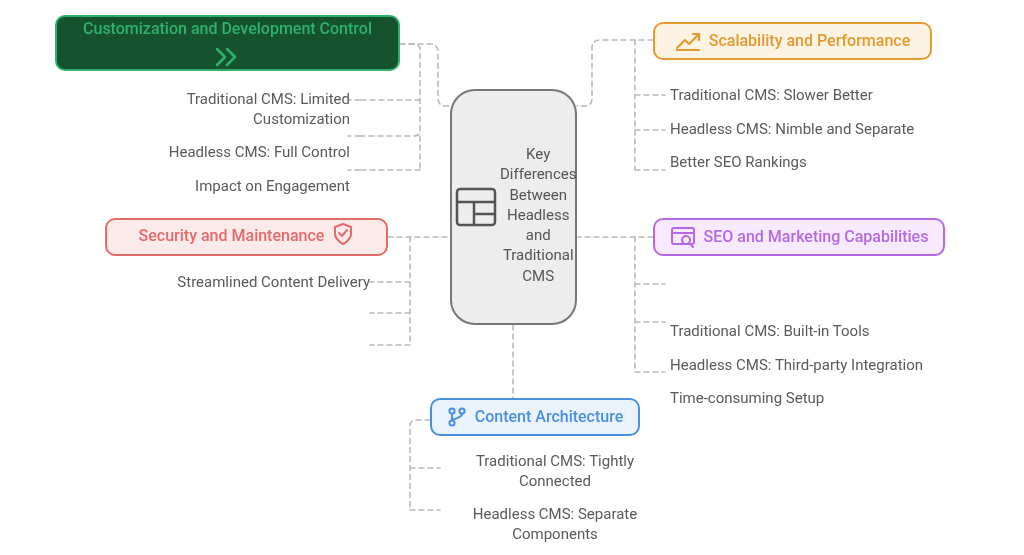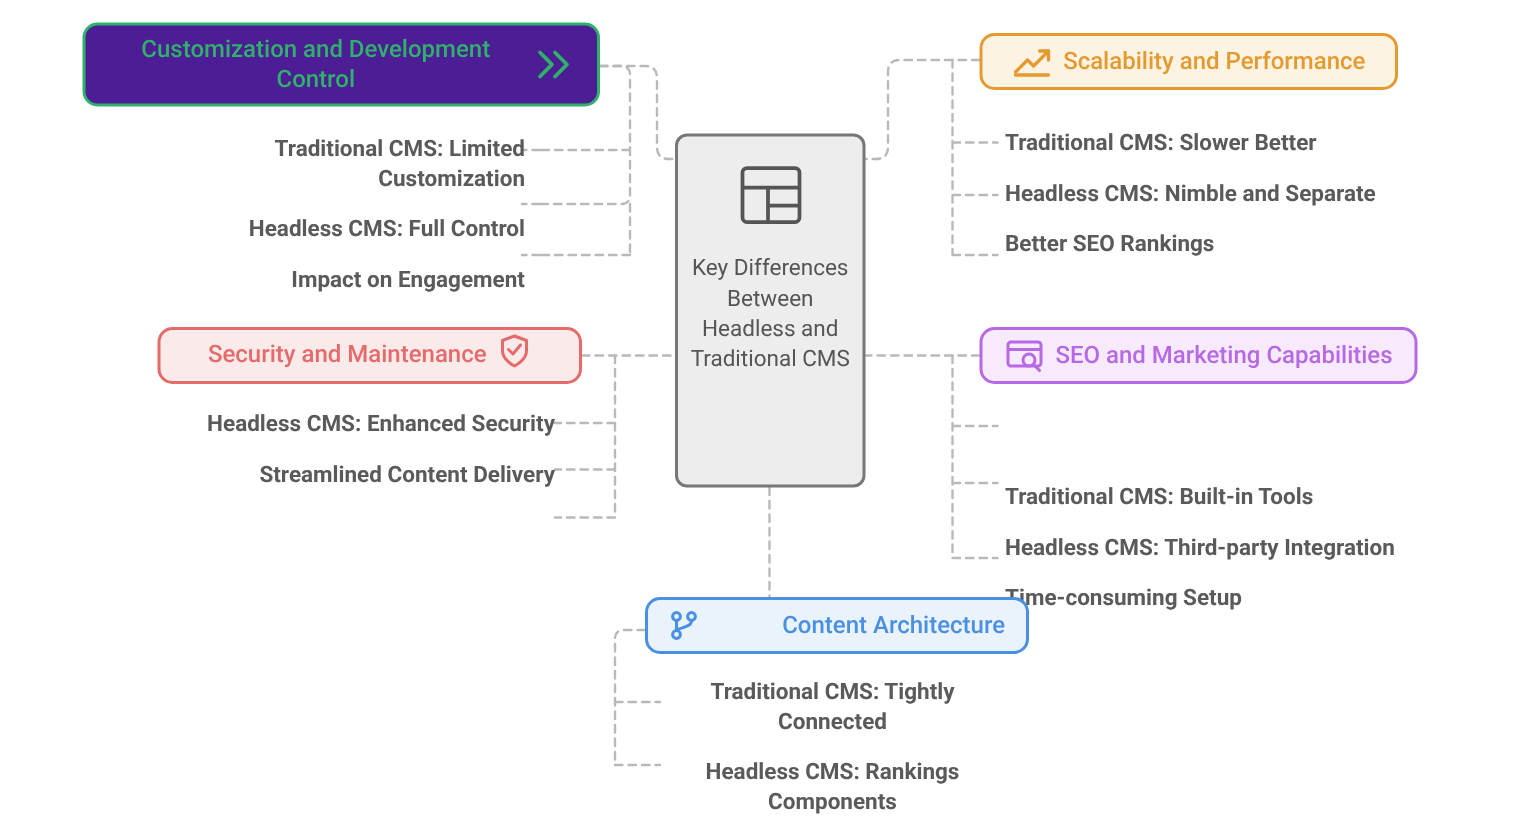--- a/index.html
+++ b/index.html
@@ -15,23 +15,23 @@
 
   
   .center-node {
     position: absolute;
     left: 450px;
     top: 89px;
     width: 127px;
     height: 236px;
     background: #ededed;
     border: 2px solid #777;
-    border-radius: 8px;
+    border-radius: 25px;
     display: flex;
-    flex-direction: column;
+    flex-direction: row;
     align-items: center;
     justify-content: flex-start;
     padding-top: 16px;
     text-align: center;
     font-size: 15px;
     line-height: 1.35;
     color: #555;
   }
   .center-icon { margin-bottom: 10px; }
 
@@ -45,35 +45,34 @@
     border-width: 2px;
     border-style: solid;
     border-radius: 10px;
     padding: 8px 14px;
     font-size: 16px;
     font-weight: 500;
     text-align: center;
     line-height: 1.25;
     background: #fff;
   }
-  .pill.green  { border-color: #2fb06b; color: #2fb06b; background: #4c1d95; }
+  .pill.green  { border-color: #2fb06b; color: #2fb06b; background: #14532d; flex-direction: column; }
   .pill.red    { border-color: #e56a6a; color: #e56a6a; background: #fbeaea; }
   .pill.orange { border-color: #e59a2f; color: #e59a2f; background: #fdf3e3; }
   .pill.purple { border-color: #b769e5; color: #b769e5; background: #f6eafc; }
   .pill.blue   { border-color: #4a90e2; color: #4a90e2; background: #eaf2fb; }
 
   .pill .icon { flex-shrink: 0; display: flex; align-items: center; }
 
   
   .bullets {
     position: absolute;
     font-size: 15px;
     color: #5a5a5a;
     line-height: 1.3;
-    font-weight: bold;
   }
   .bullets.right-align { text-align: right; }
   .bullets.left-align  { text-align: left; }
   .bullets.center-align{ text-align: center; }
   .bullets .item { margin-bottom: 14px; }
 
   
   svg.connectors {
     position: absolute;
     left: 0; top: 0;
@@ -162,21 +161,20 @@
 <div class="pill red" style="left:105px; top:218px; width:283px; height:38px;align-items:flex-end;">
   <span>Security and Maintenance</span>
   <span class="icon">
     <svg width="22" height="24" viewBox="0 0 22 24">
       <path d="M11 2 L19 5 V12 C19 18 11 22 11 22 C11 22 3 18 3 12 V5 Z" fill="none" stroke="#e56a6a" stroke-width="2" stroke-linejoin="round"></path>
       <path d="M7 11 L10 14 L15 8" fill="none" stroke="#e56a6a" stroke-width="2" stroke-linecap="round" stroke-linejoin="round"></path>
     </svg>
   </span>
 </div>
 <div class="bullets right-align" style="left:80px; top:273px; width:290px;">
-  <div class="item">Headless CMS: Enhanced Security</div>
   <div class="item">Streamlined Content Delivery</div>
 </div>
 
 <div class="pill orange" style="left:653px; top:22px; width:279px; height:38px;">
   <span class="icon">
     <svg width="26" height="22" viewBox="0 0 26 22">
       <path d="M2 18 L10 10 L14 14 L24 4" fill="none" stroke="#e59a2f" stroke-width="2.2" stroke-linecap="round" stroke-linejoin="round"></path>
       <path d="M2 20 L24 20" stroke="#e59a2f" stroke-width="2.2" stroke-linecap="round"></path>
       <path d="M18 4 L24 4 L24 10" fill="none" stroke="#e59a2f" stroke-width="2.2" stroke-linecap="round" stroke-linejoin="round"></path>
     </svg>
@@ -199,27 +197,27 @@
     </svg>
   </span>
   <span>SEO and Marketing Capabilities</span>
 </div>
 <div class="bullets left-align" style="left:670px; top:275px; width:260px;margin-top:47px;">
   <div class="item">Traditional CMS: Built-in Tools</div>
   <div class="item">Headless CMS: Third-party Integration</div>
   <div class="item">Time-consuming Setup</div>
 </div>
 
-<div class="pill blue" style="left:430px; top:398px; width:256px; height:38px;justify-content:space-between;">
+<div class="pill blue" style="left:430px; top:398px; width:210px; height:38px;">
   <span class="icon">
     <svg width="20" height="22" viewBox="0 0 20 22">
       <circle cx="5" cy="5" r="2.6" fill="none" stroke="#4a90e2" stroke-width="2"></circle>
       <circle cx="15" cy="5" r="2.6" fill="none" stroke="#4a90e2" stroke-width="2"></circle>
       <circle cx="5" cy="17" r="2.6" fill="none" stroke="#4a90e2" stroke-width="2"></circle>
       <path d="M5 7.6 V14.4 M15 7.6 C15 12 9 12 5 14" fill="none" stroke="#4a90e2" stroke-width="2"></path>
     </svg>
   </span>
   <span>Content Architecture</span>
 </div>
 <div class="bullets left-align center-align" style="left:440px; top:452px; width:230px; text-align:center;">
   <div class="item">Traditional CMS: Tightly Connected</div>
-  <div class="item">Headless CMS: Rankings Components</div>
+  <div class="item">Headless CMS: Separate Components</div>
 </div>
 
 </body></html>

